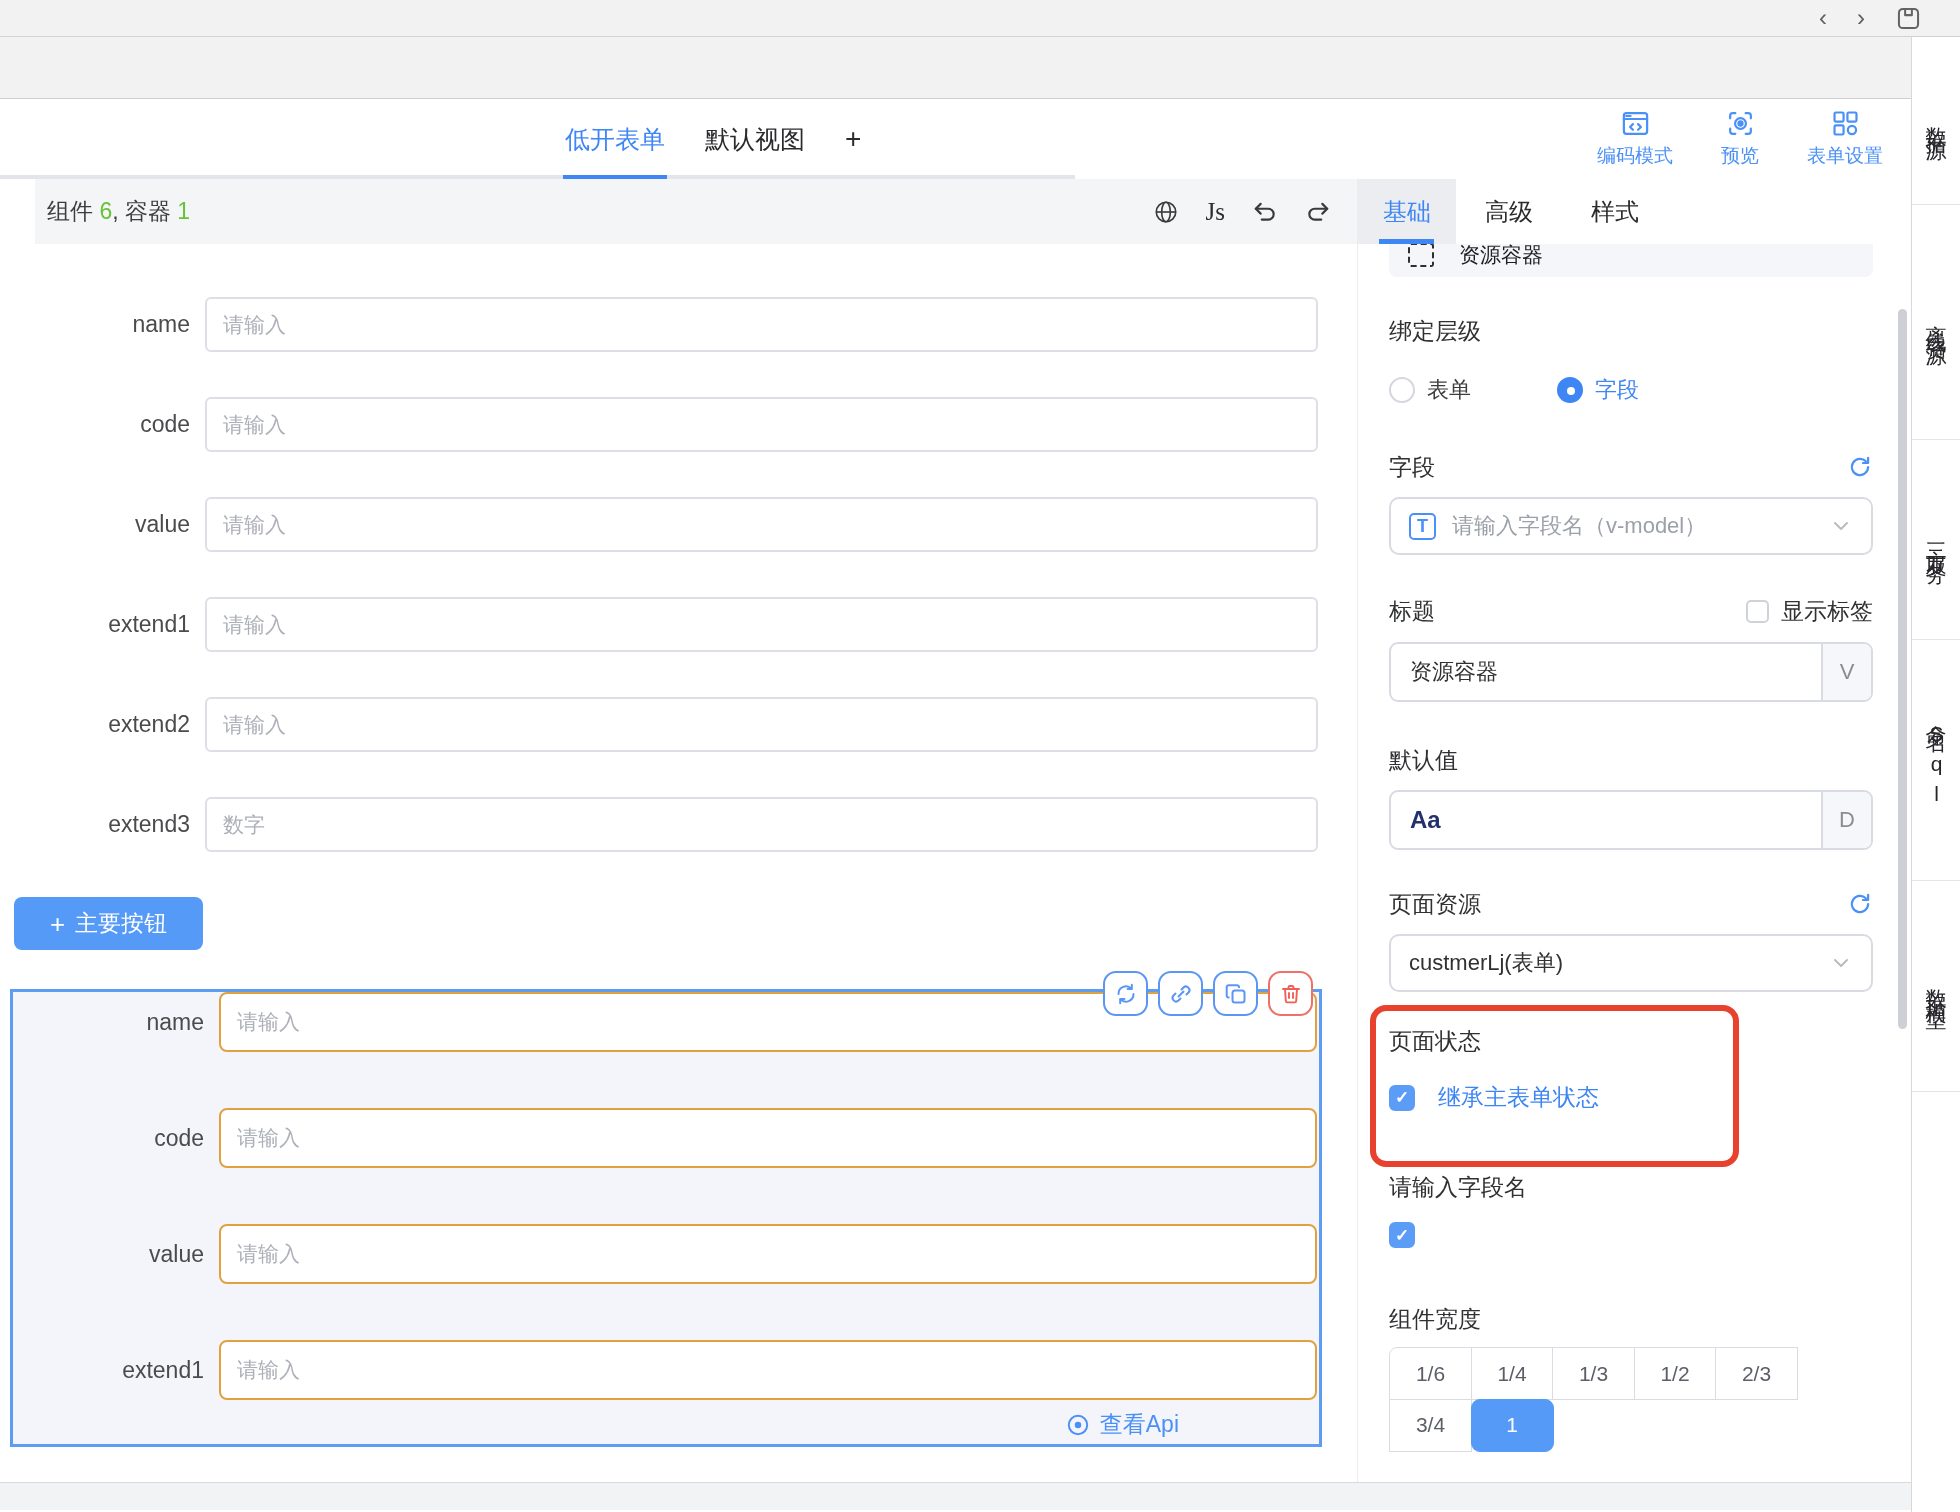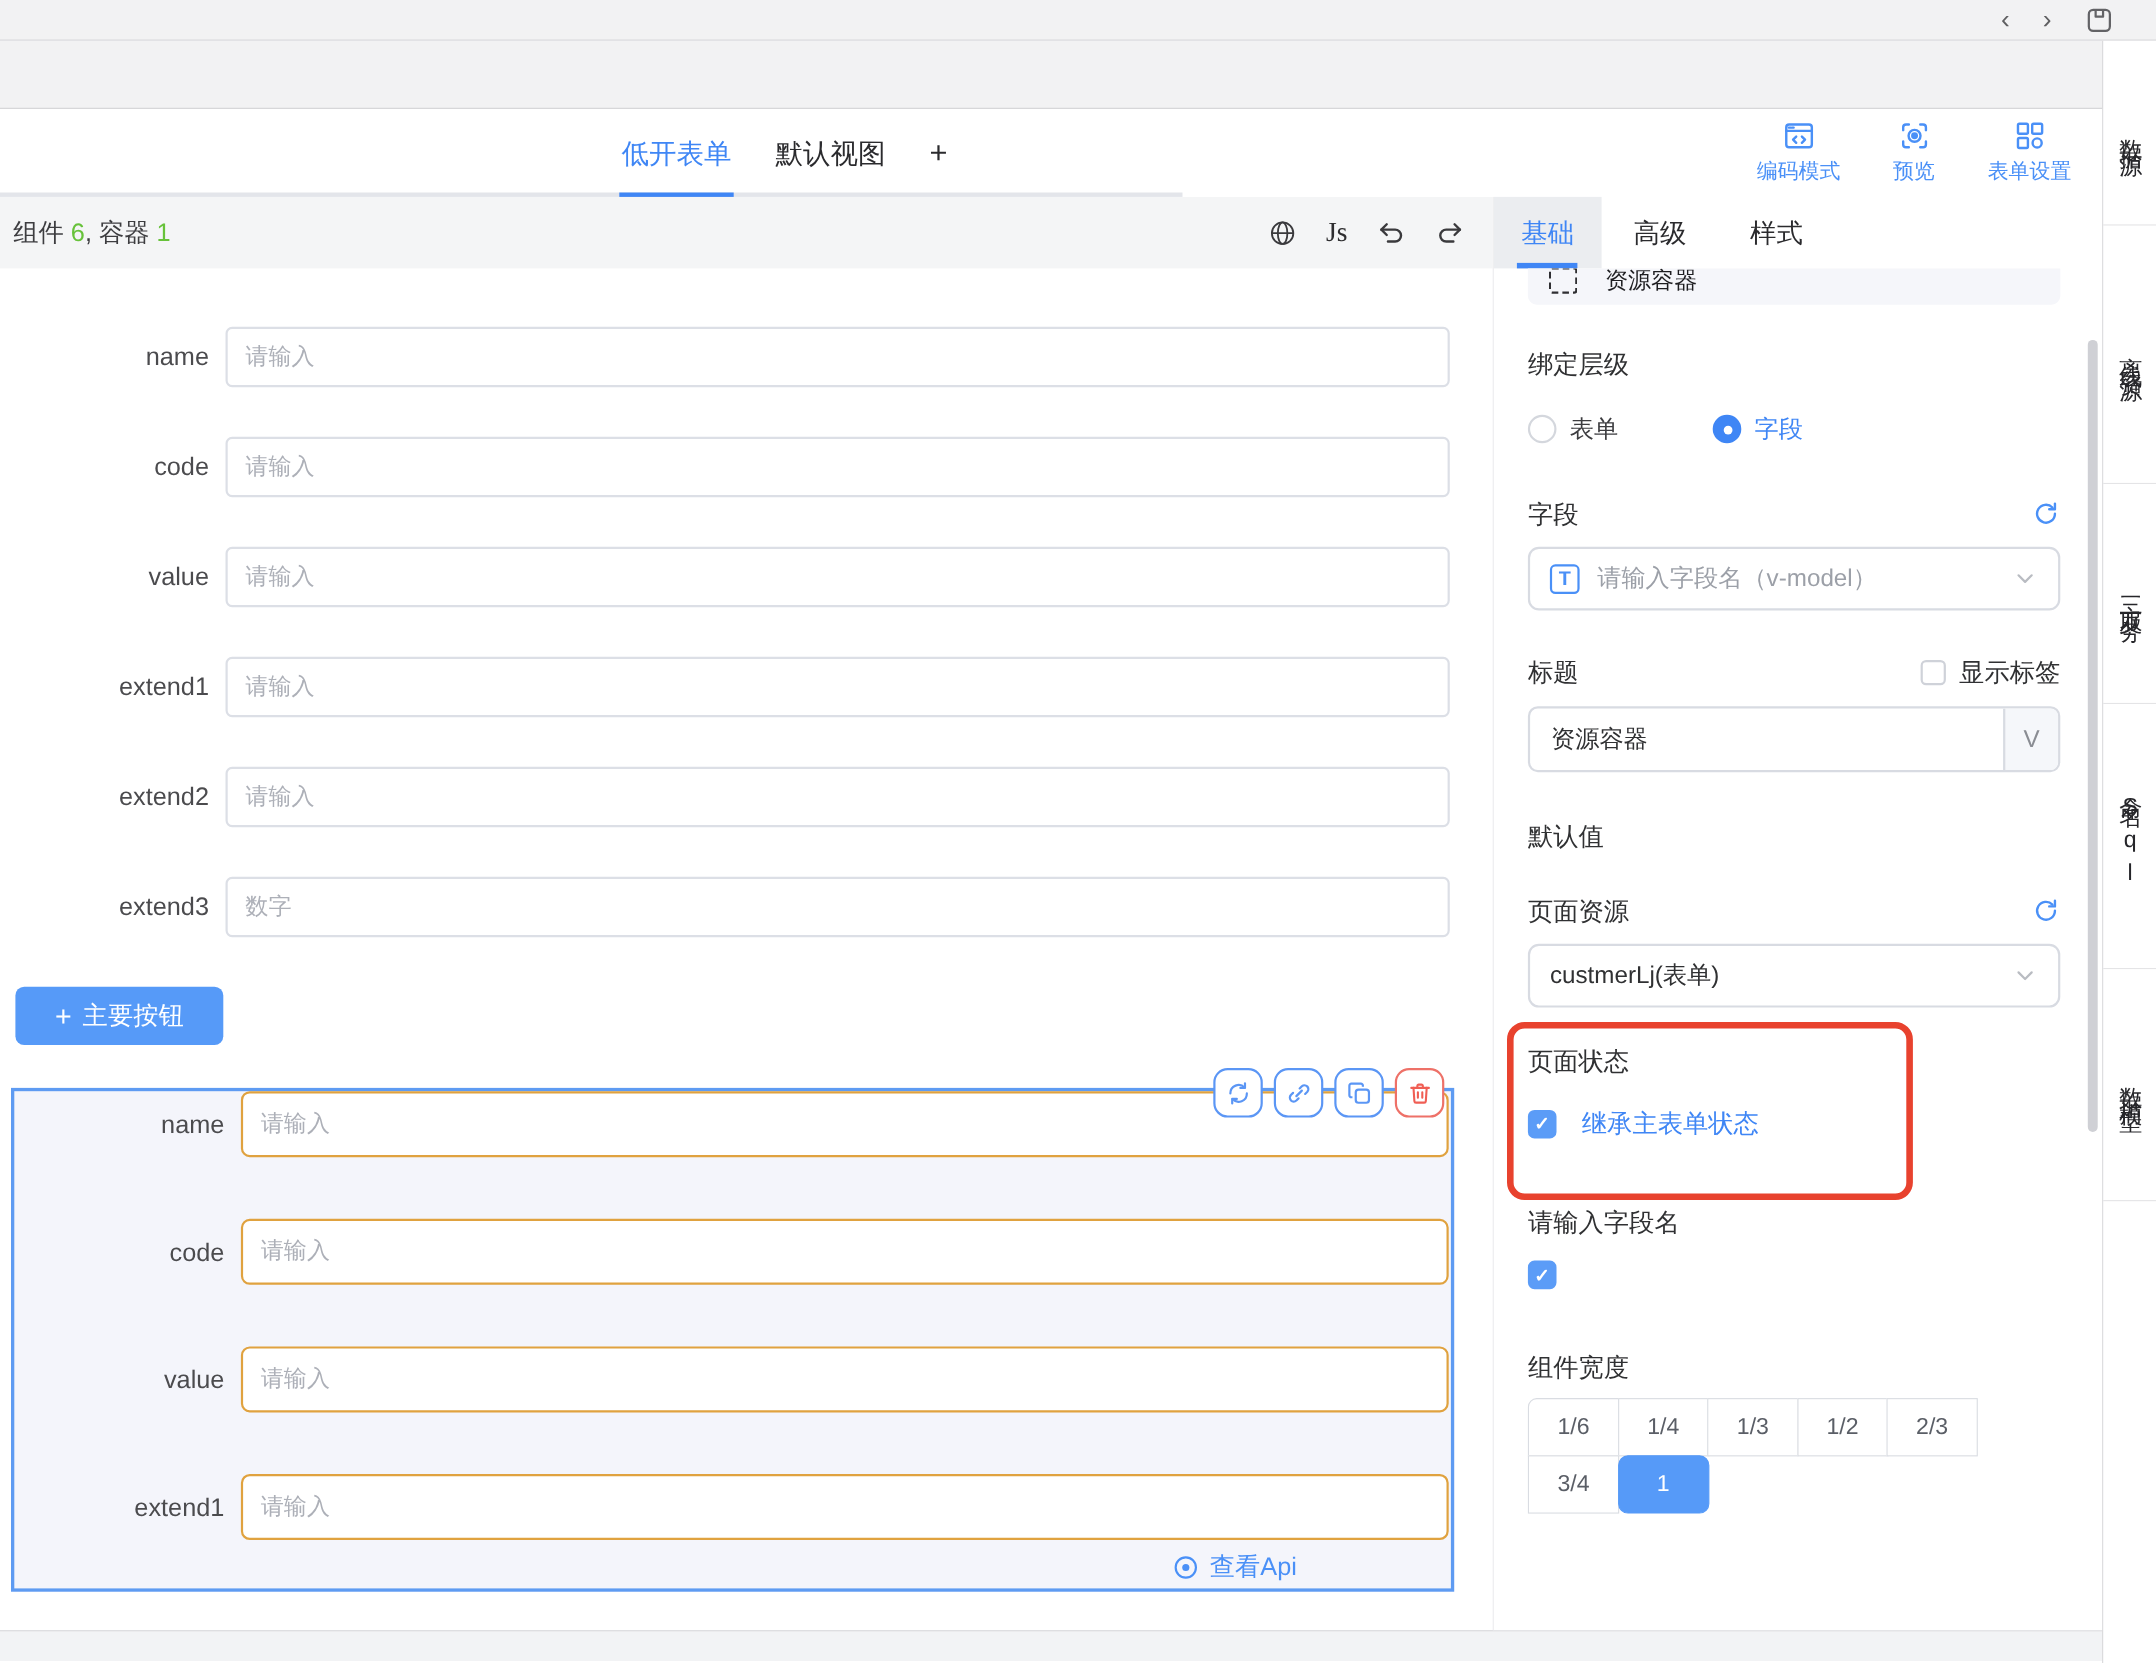--- a/index.html
+++ b/index.html
@@ -31,21 +31,21 @@
   .ht-item { display:flex; flex-direction:column; align-items:center; gap:4px; color:#4a90f7; cursor:default; }
   .ht-item svg { width:31px; height:31px; }
   .ht-label { font-size:19px; color:#4a90f7; white-space:nowrap; }
 
   
   .content-row { display:flex; height:1303px; }
 
   
   .canvas { width:1357px; display:flex; flex-direction:column; background:#fff; }
   .canvas-header { height:65px; background:#f4f5f6; display:flex; align-items:center;
-    justify-content:space-between; padding:0 26px 0 12px; }
+    justify-content:space-between; padding:0 26px 0 12px;margin-left:35px; }
   .ch-left { font-size:23px; color:#3d3d40; }
   .ch-num { color:#67c23a; }
   .ch-icons { display:flex; align-items:center; gap:27px; color:#3a3a3d;justify-content:space-between; }
   .ch-icons svg { width:26px; height:26px; }
   .js-label { font-family:"Liberation Serif", serif; font-size:25px; color:#2e2e30; }
 
   .canvas-body { flex:1; padding-top:53px; position:relative; overflow:hidden; }
   .frow { display:flex; align-items:center; height:55px; margin-bottom:45px; padding-right:39px; }
   .flabel { width:205px; text-align:right; padding-right:15px; font-size:23px; color:#4b4b4e; flex:none; }
   .finput { flex:1; height:55px; border:2px solid #dcdfe6; border-radius:6px; background:#fff;
@@ -368,20 +368,24 @@
                 <span class="checkbox small"></span>
                 <span class="sec-label">显示标签</span>
               </span>
             </div>
             <div class="suffix-input">
               <span class="suffix-val">资源容器</span>
               <span class="suffix-key">V</span>
             </div>
 
             <div class="sec-label" style="margin-top:44px">默认值</div>
+            <div class="suffix-input" style="margin-top:16px">
+              <span class="suffix-val bold">Aa</span>
+              <span class="suffix-key">D</span>
+            </div>
 
             <div class="sec-row" style="margin-top:40px">
               <span class="sec-label">页面资源</span>
               <span class="refresh-ic">
                 <svg viewBox="0 0 24 24" fill="none" stroke="currentColor" stroke-width="2" stroke-linecap="round" stroke-linejoin="round">
                   <path d="M19.5 12a7.5 7.5 0 1 1-2.1-5.2"></path>
                     <path d="M19.5 3.5v4.8h-4.8"></path>
                 </svg>
               </span>
             </div>

